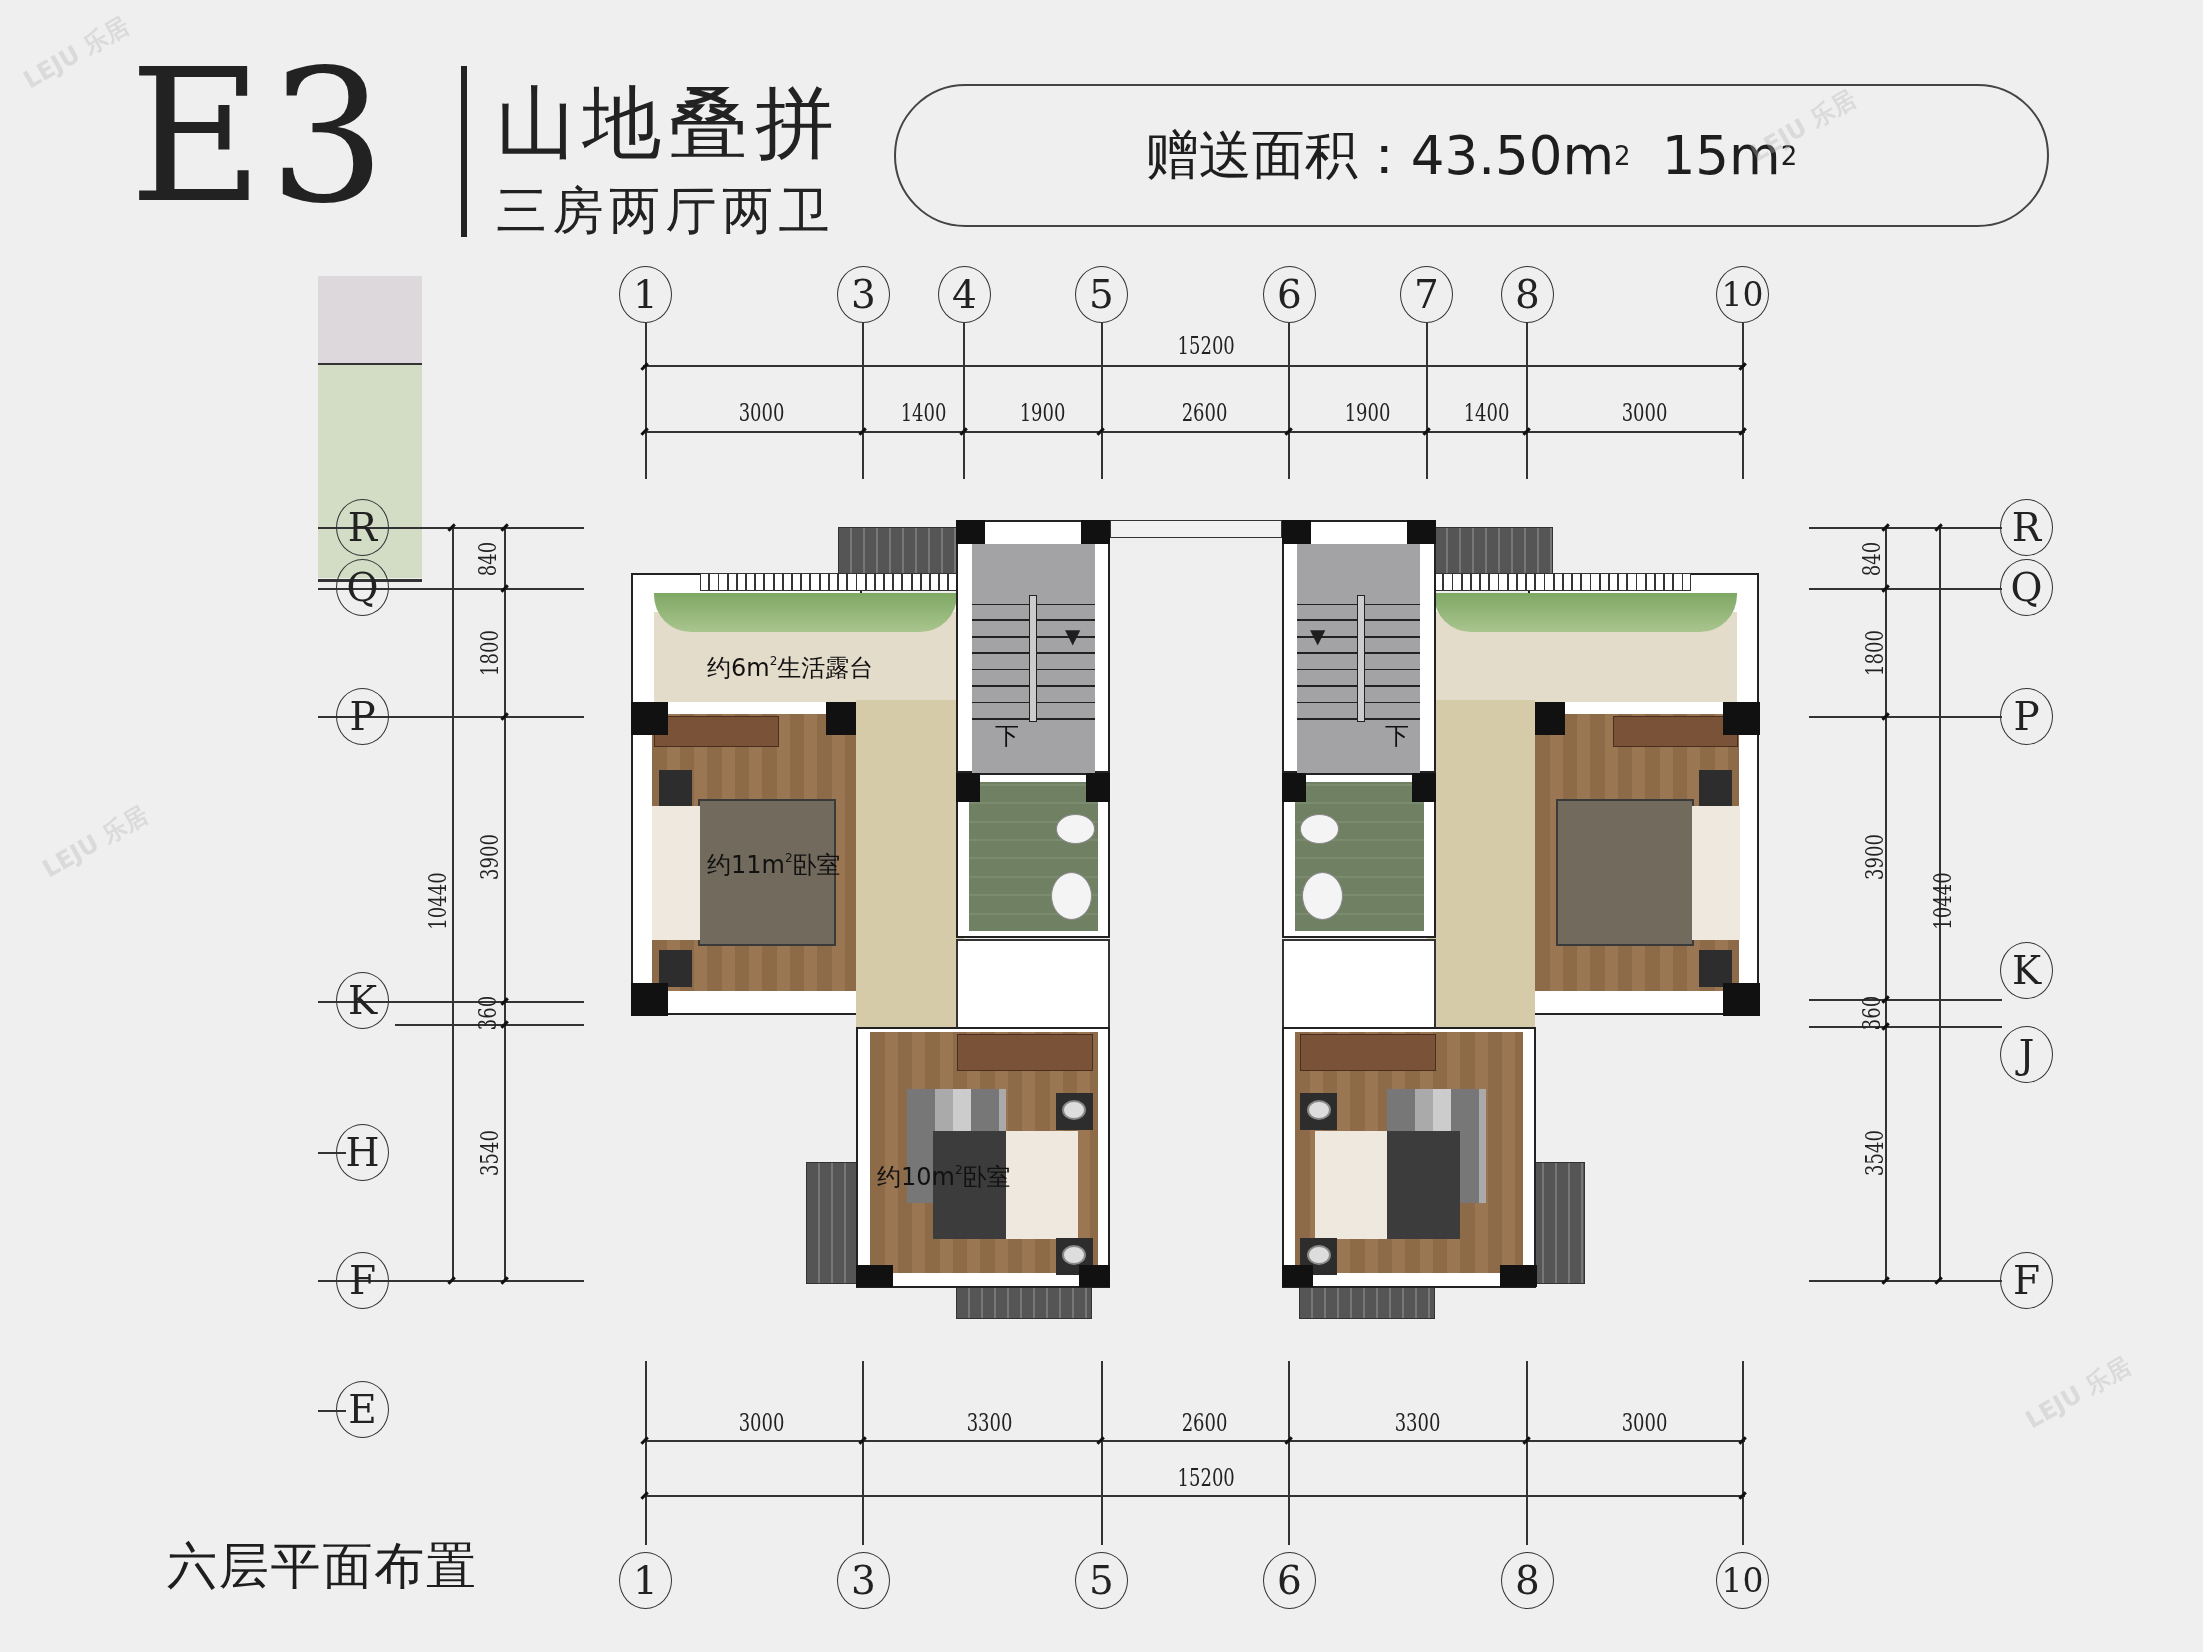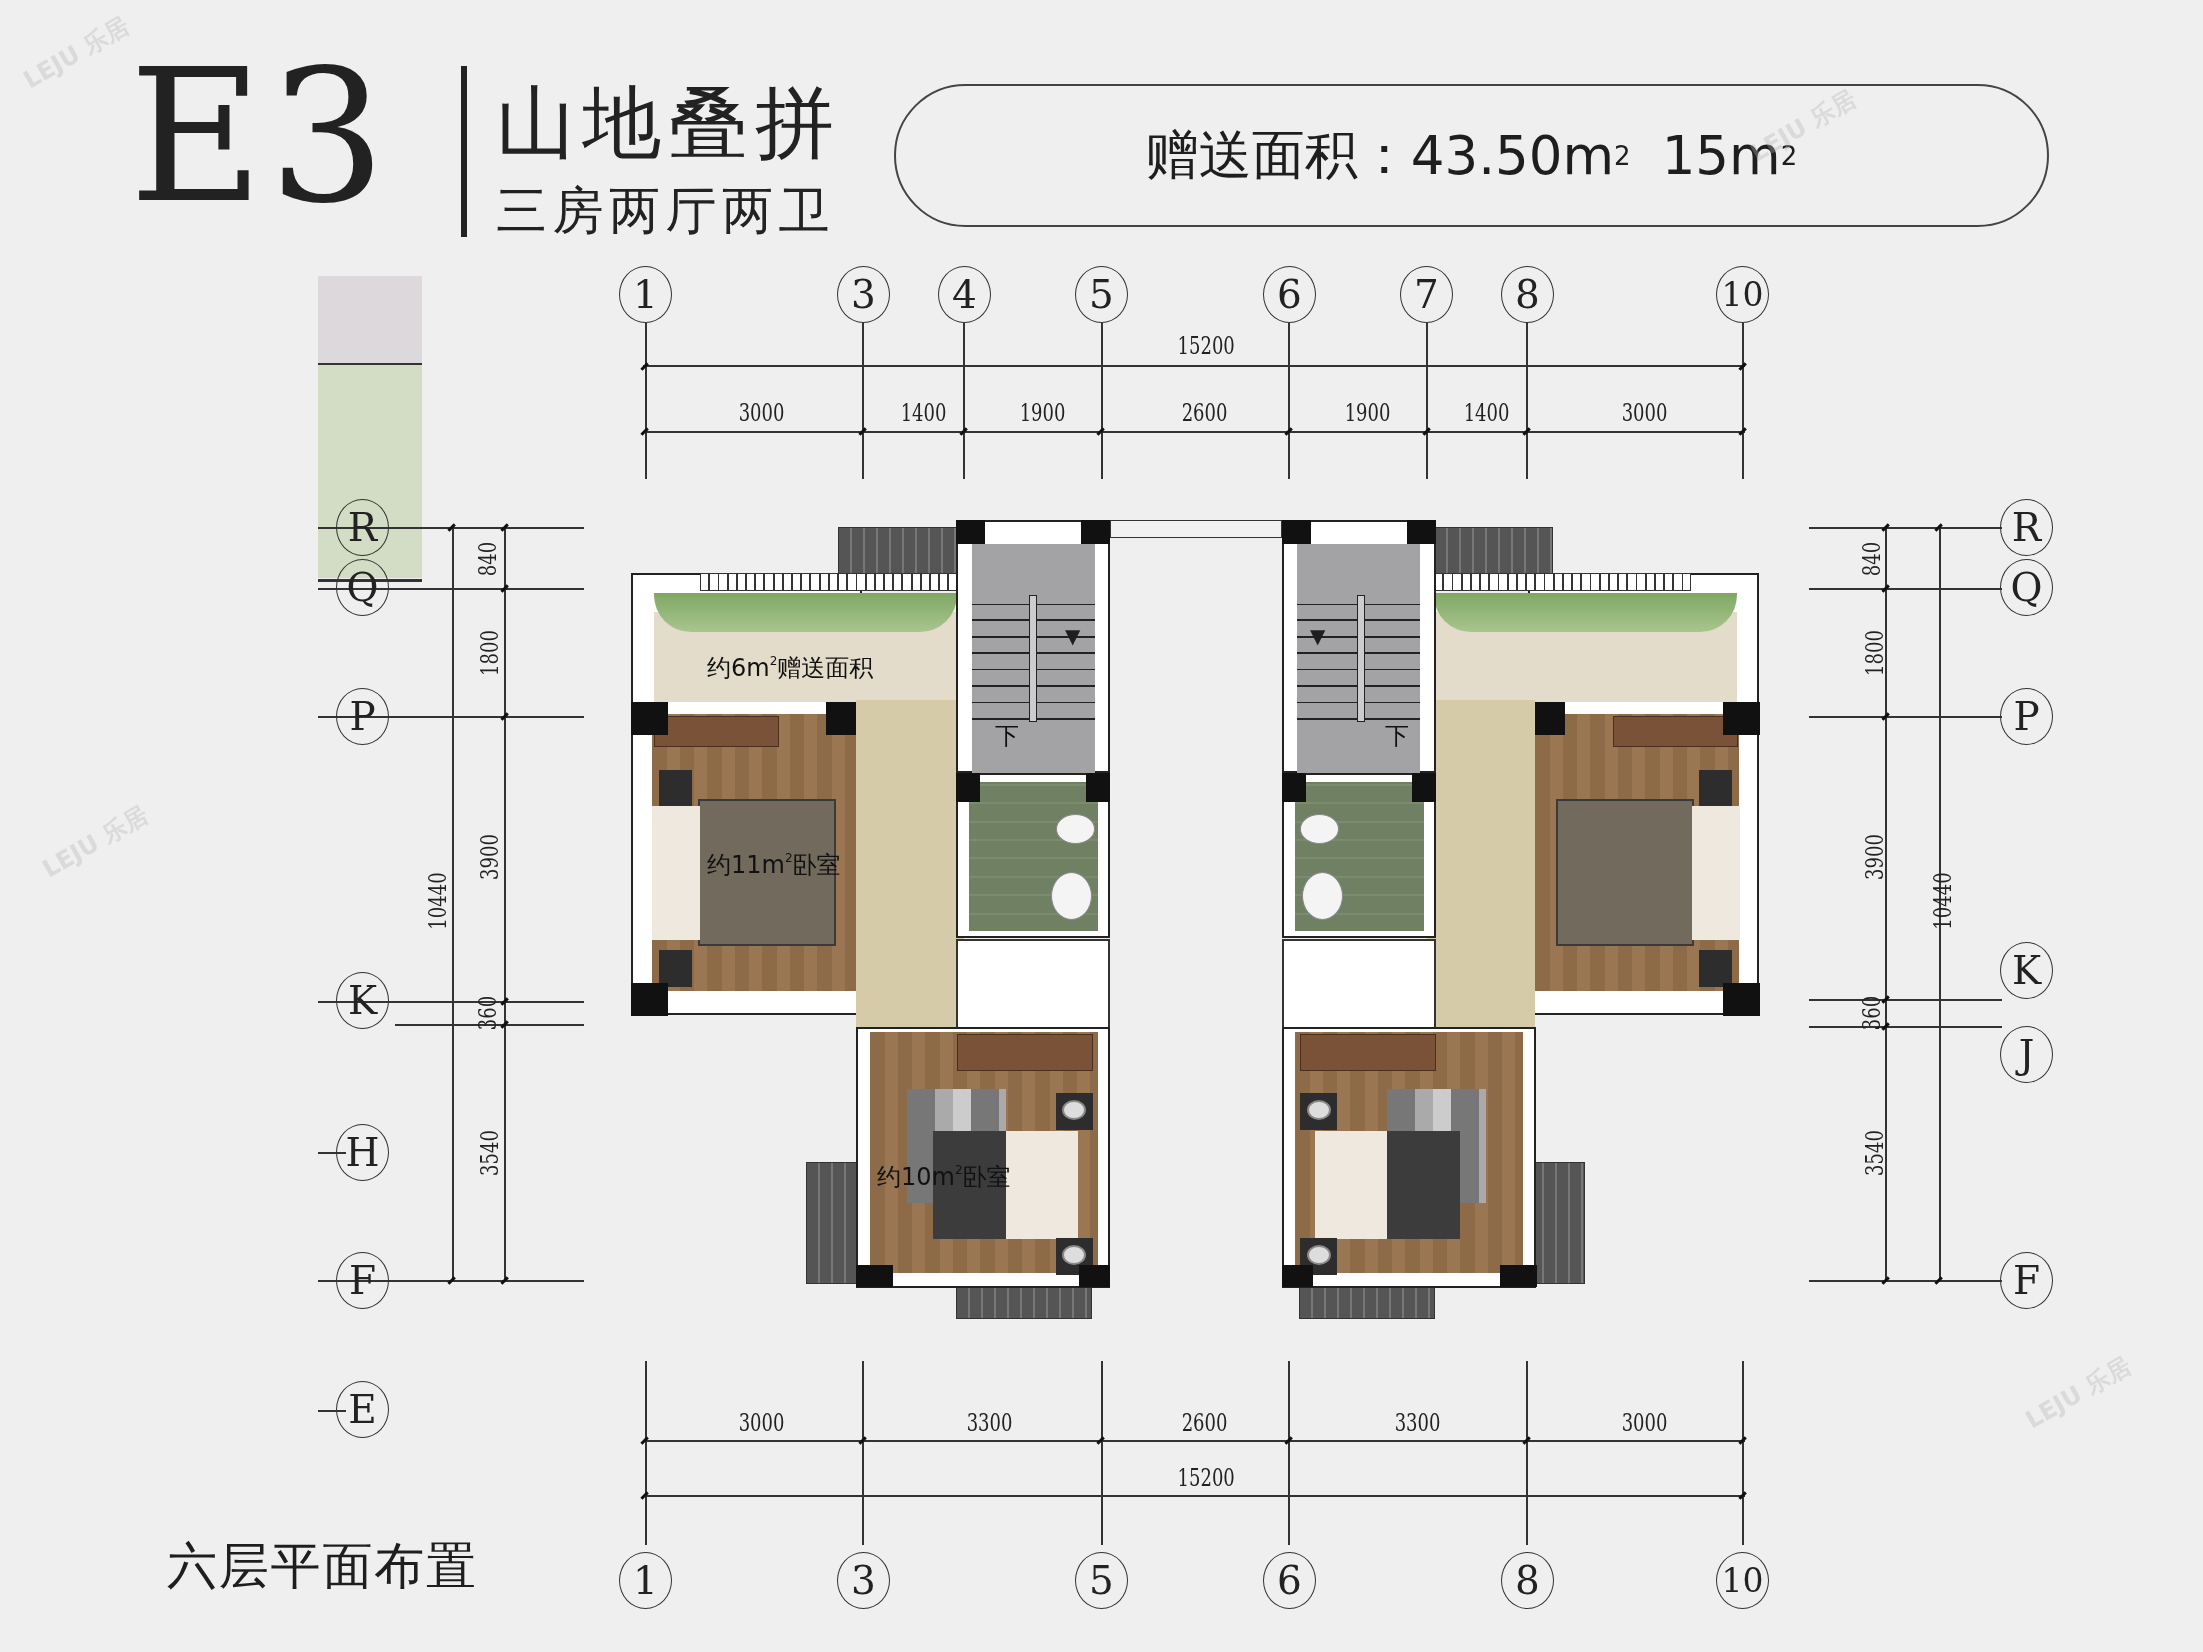--- a/index.html
+++ b/index.html
@@ -216,21 +216,21 @@
   <div class="abs tiles" style="left:838px;top:527px;width:119px;height:48px;"></div>
   <div class="abs tiles" style="left:806px;top:1162px;width:55px;height:122px;"></div>
   <div class="abs tiles" style="left:956px;top:1284px;width:136px;height:35px;"></div>
 
   <div class="abs wall" style="left:631px;top:573px;width:231px;height:442px;"></div>
 
   <div class="abs" style="left:700px;top:573px;width:257px;height:18.4px;border:1.8px solid #333;box-sizing:border-box;background:repeating-linear-gradient(90deg,#fff 0 7.3px,#333 7.3px 9.2px);"></div>
 
   <div class="abs terrace" style="left:654px;top:612px;width:303px;height:90px;"></div>
   <div class="abs plants" style="left:654px;top:593px;width:303px;height:39px;border-radius:0 0 37px 37px;"></div>
-  <div class="abs room-label" style="left:707px;top:652px;"><span>约6m</span><sup>2</sup><span>赠送面积</span></div>
+  <div class="abs room-label" style="left:707px;top:652px;"><span>约6m</span><sup>2</sup><span>生活露台</span></div>
 
   <div class="abs wood" style="left:652px;top:714px;width:204px;height:277px;"></div>
   <div class="abs wardrobe" style="left:654px;top:716px;width:125px;height:31px;"></div>
   <div class="abs nightstand" style="left:659px;top:770px;width:33px;height:37px;"></div>
   <div class="abs nightstand" style="left:659px;top:950px;width:33px;height:37px;"></div>
   <div class="abs bed" style="left:698px;top:799px;width:138px;height:147px;"></div>
   <div class="abs bed-head" style="left:652px;top:806px;width:48px;height:134px;"></div>
   <div class="abs room-label" style="left:707px;top:849px;"><span>约11m</span><sup>2</sup><span>卧室</span></div>
   <div class="abs blk" style="left:631px;top:702px;width:37px;height:33px;"></div>
   <div class="abs blk" style="left:826px;top:702px;width:37px;height:33px;"></div>

